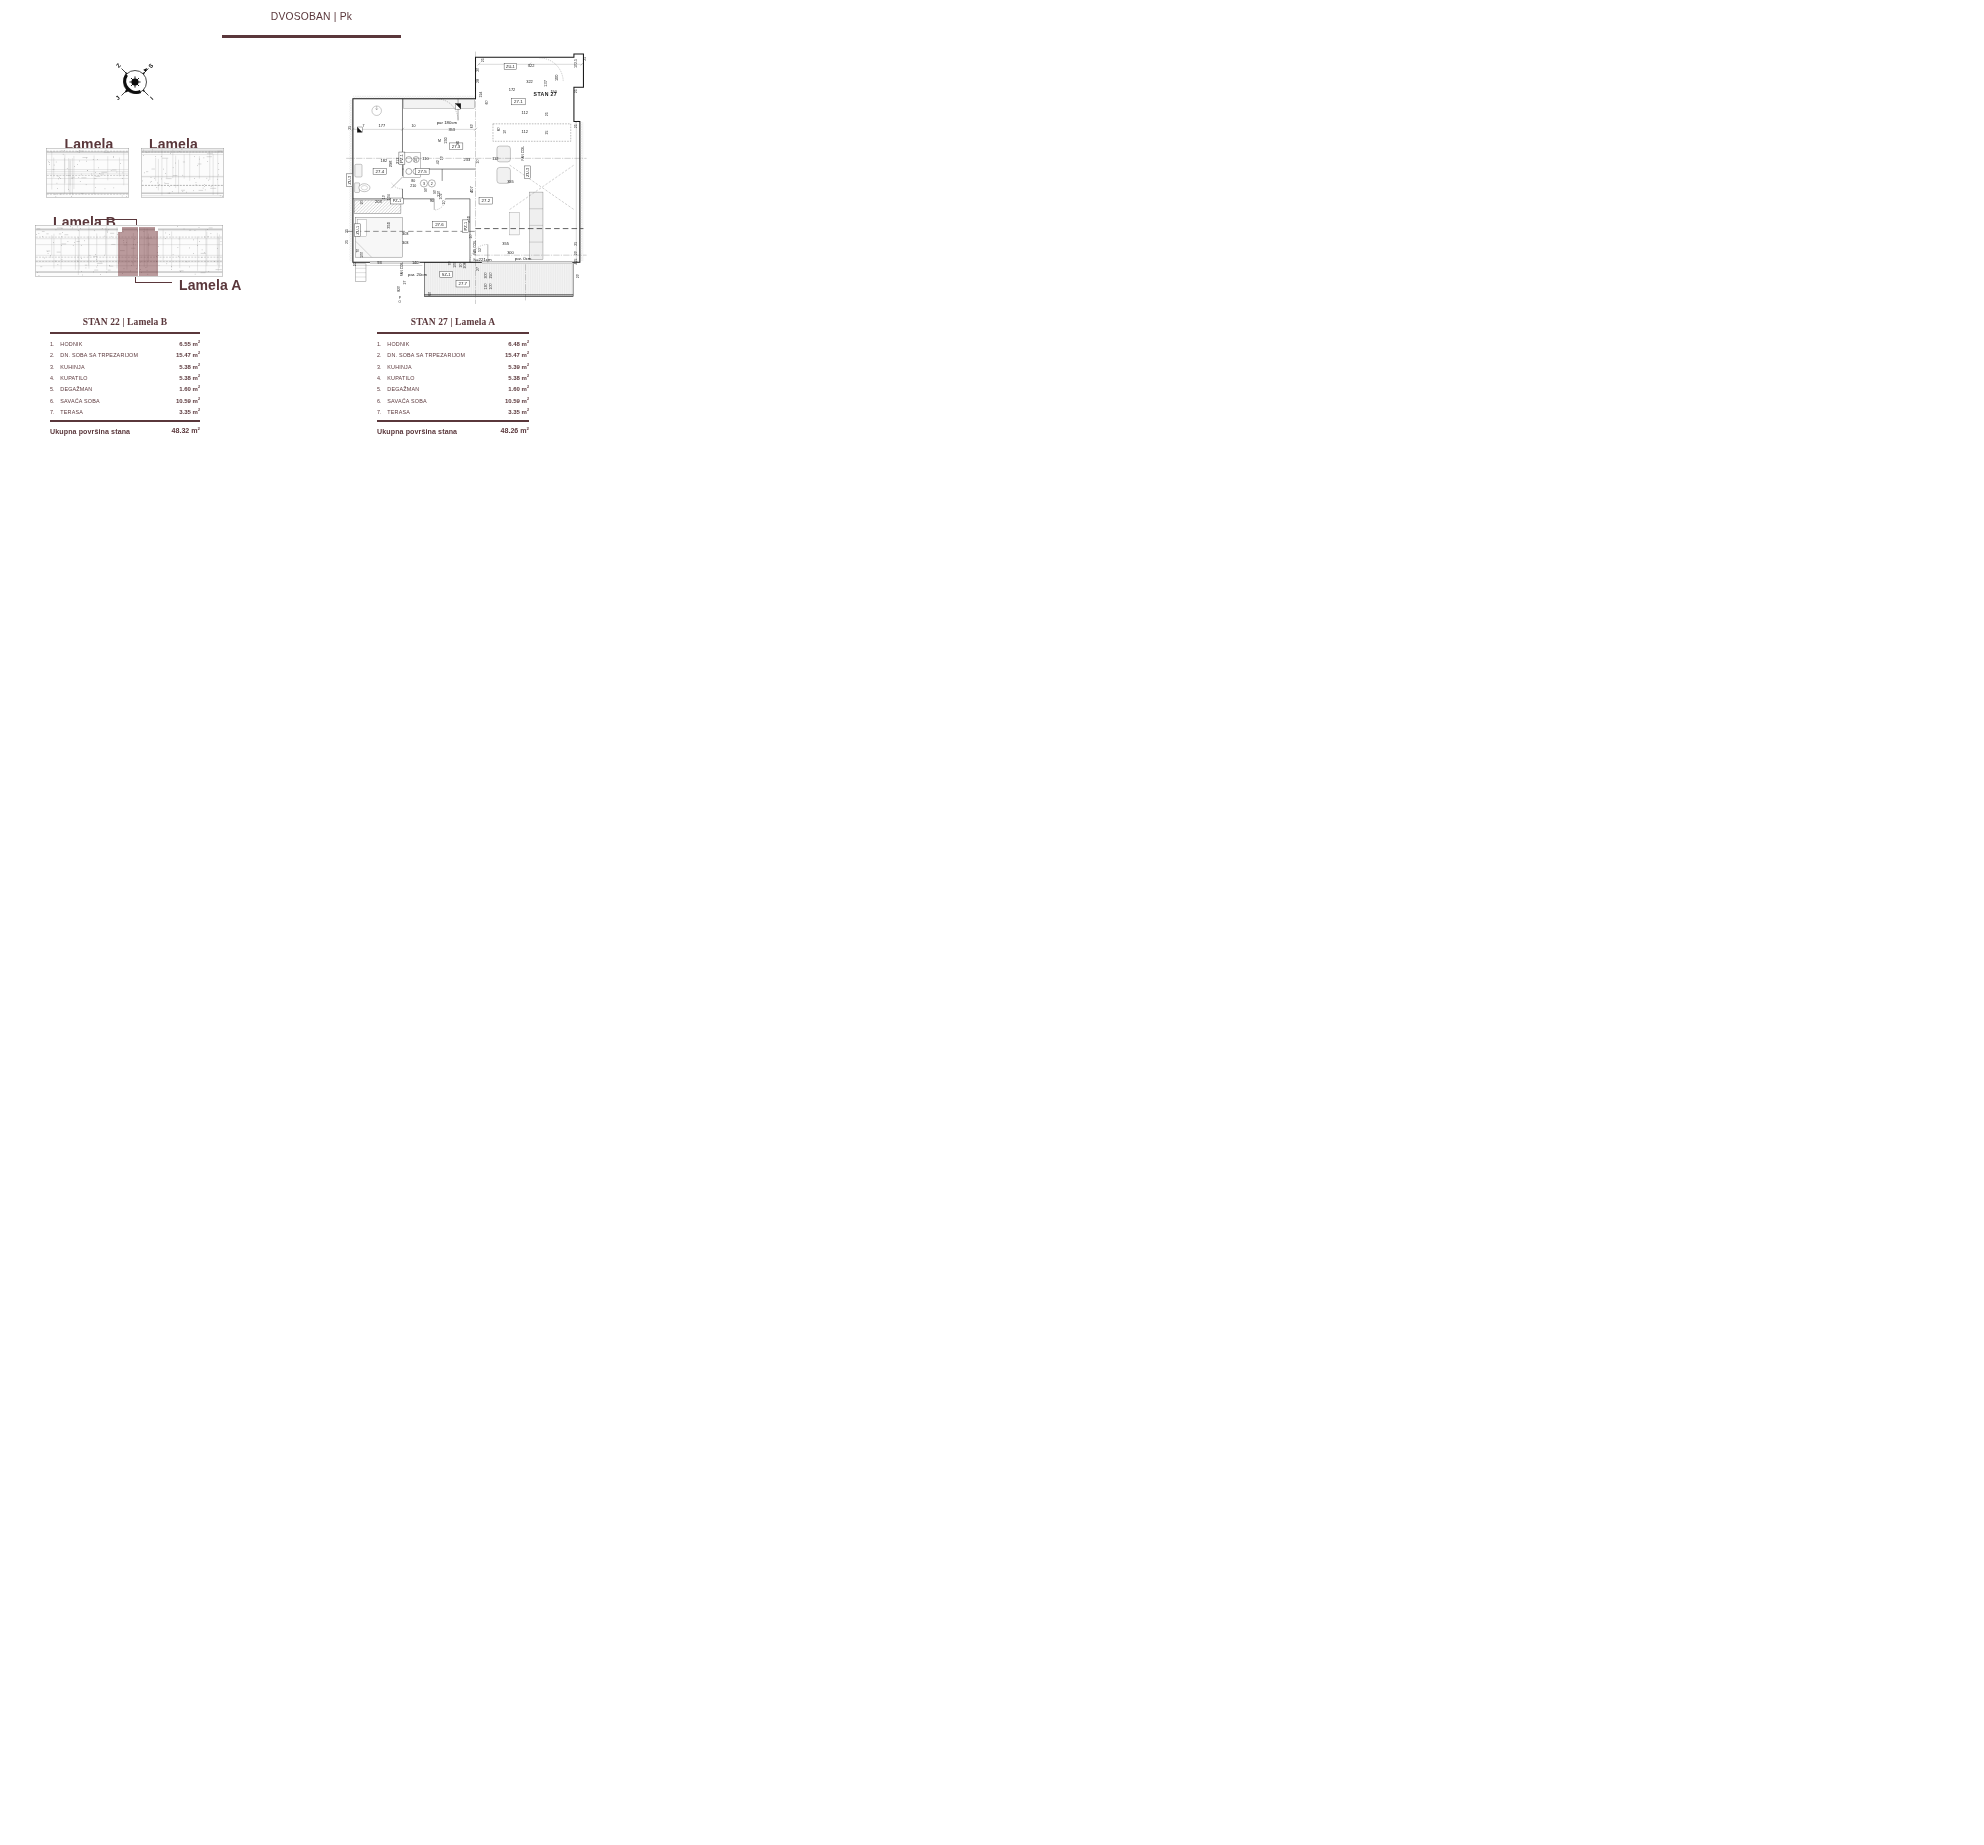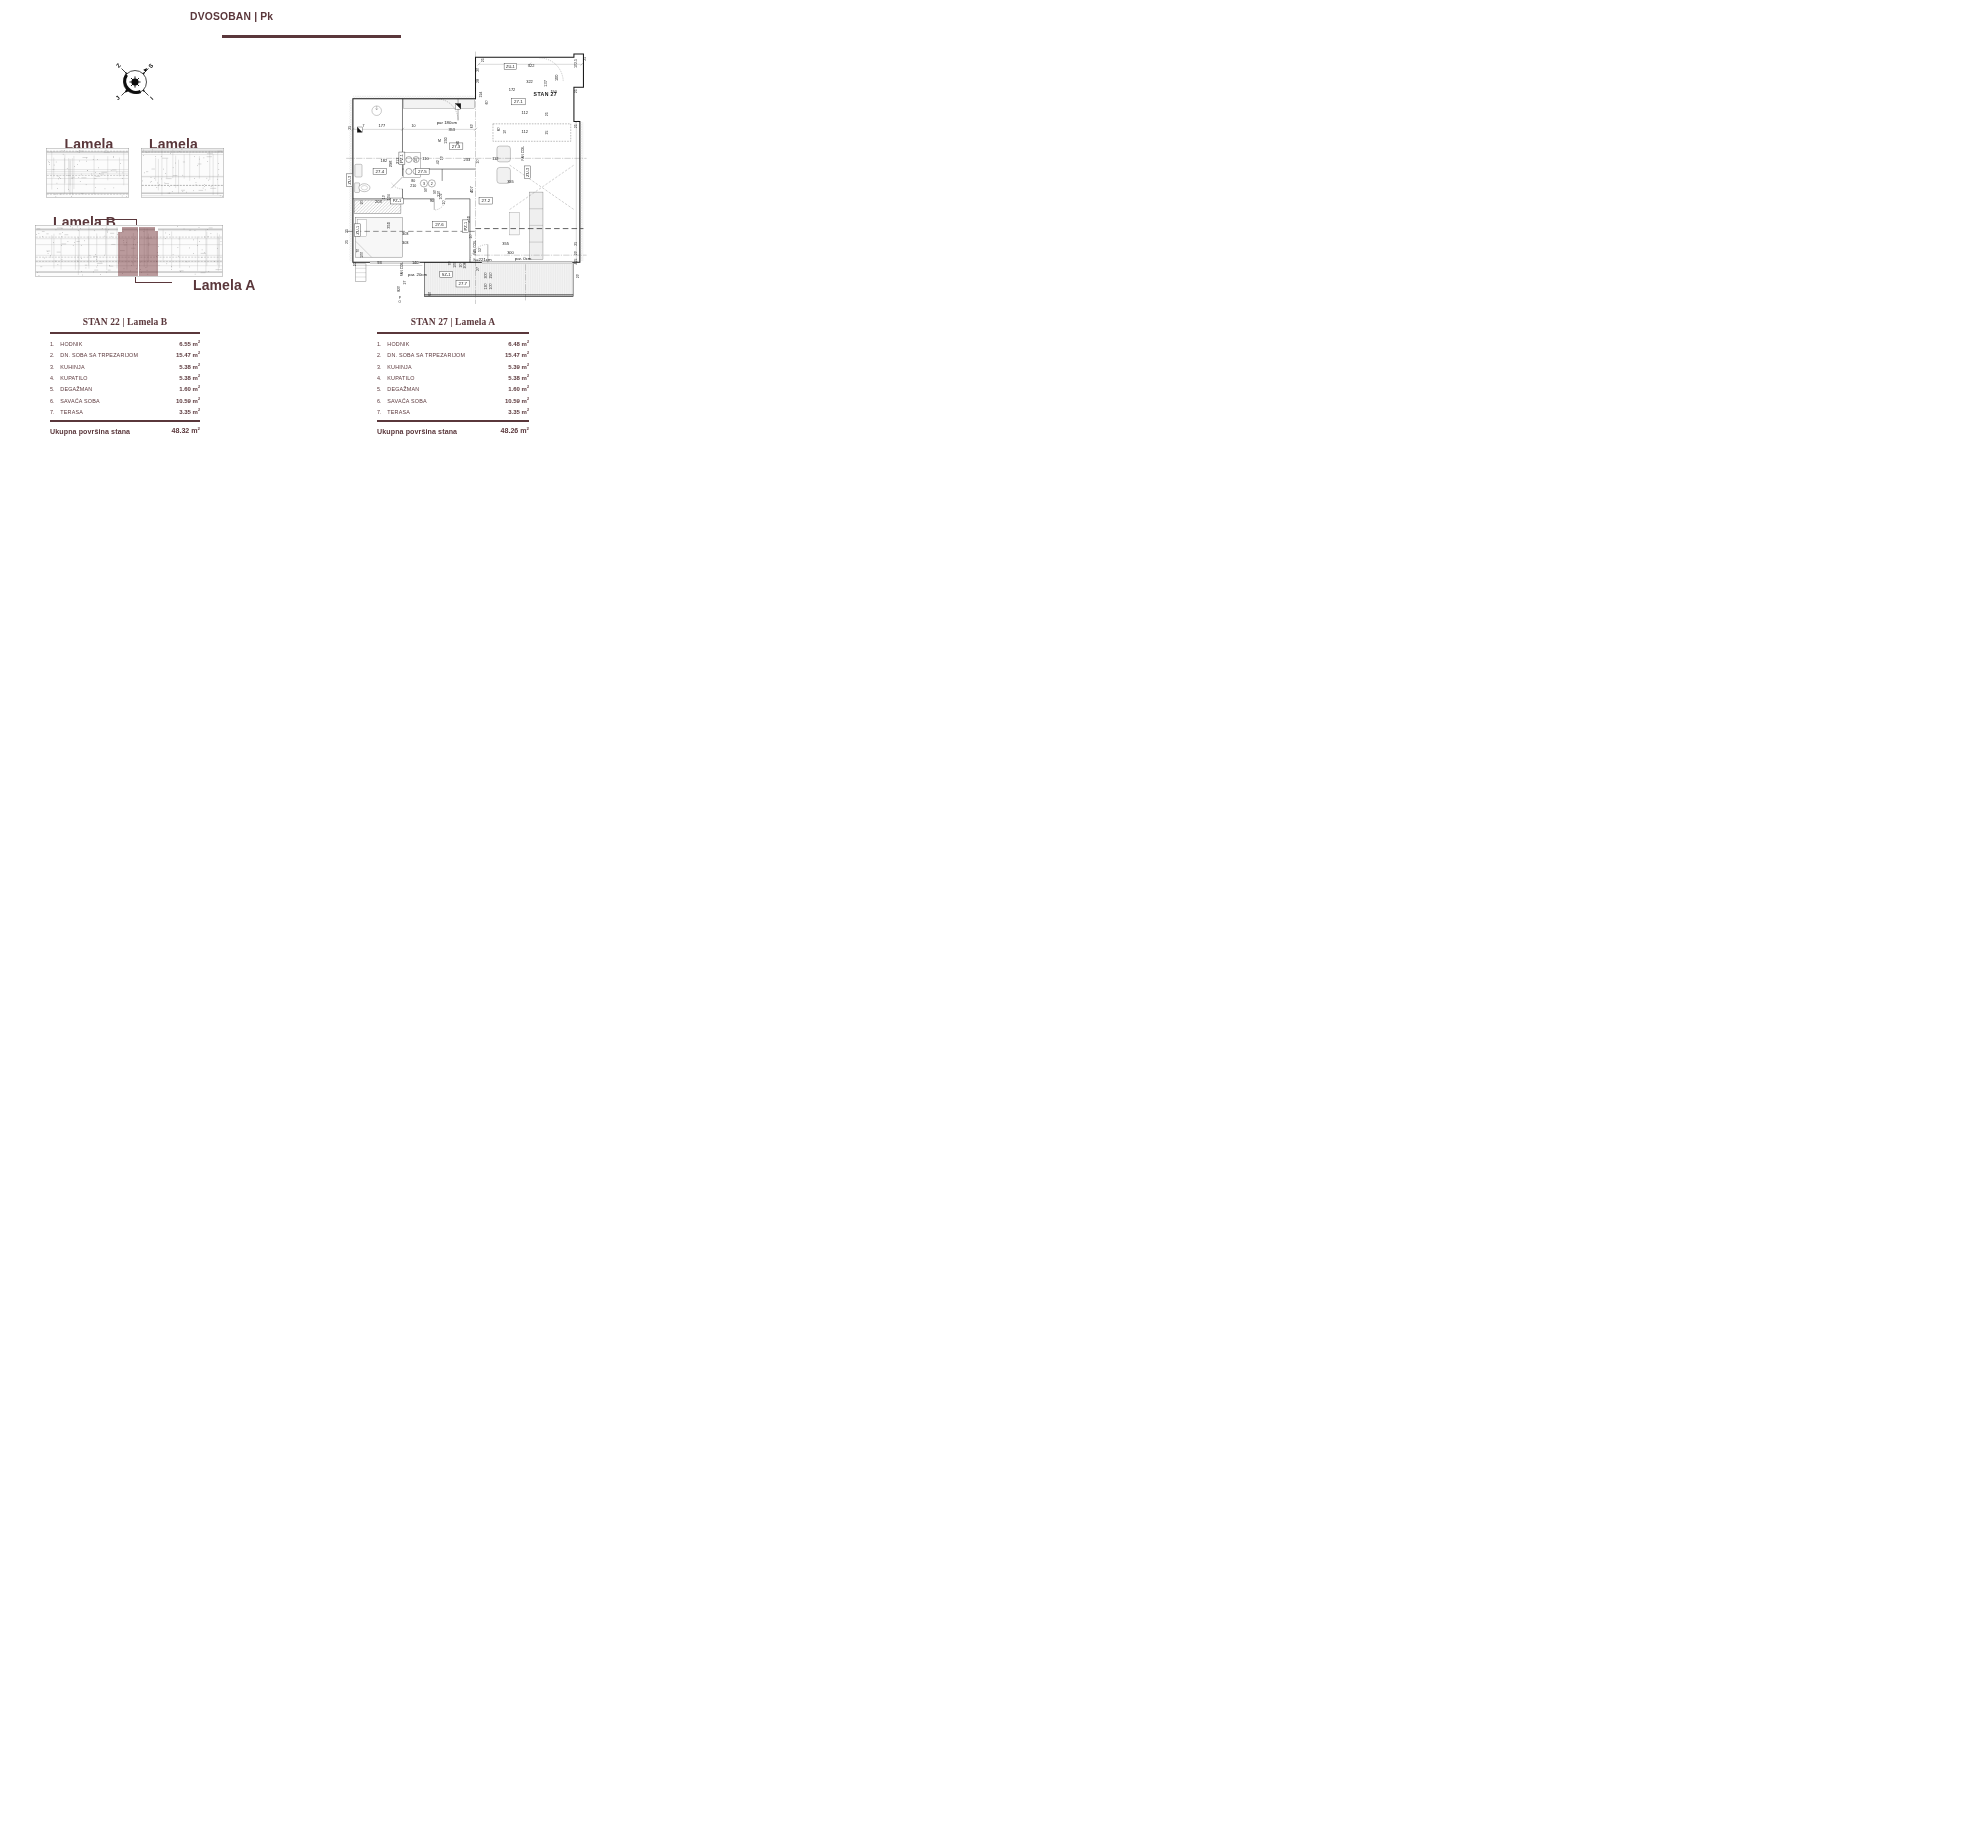--- a/index.html
+++ b/index.html
@@ -1,28 +1,28 @@
 <!DOCTYPE html>
 <html style="font-size:6.4px"><head>
 <meta charset="utf-8">
 <style>
   * { margin:0; padding:0; box-sizing:border-box; }
   html,body { background:#ffffff; }
   body { font-family:"Liberation Sans", sans-serif; }
   .page { position:relative; width:613px; height:438px; background:#ffffff; overflow:hidden; }
 
-  .title { position:absolute; left:190px; top:11px; width:243px; text-align:left;
-           font-size:10.3px; font-weight:bold; color:#5a373b; letter-spacing:0.2px; }
+  .title { position:absolute; left:190px; top:11px; width:243px; text-align:center;
+           font-size:10.3px; font-weight:normal; color:#5a373b; letter-spacing:0.2px; }
   .title-rule { position:absolute; left:222px; top:35px; width:179px; height:2.8px; background:#5a373b; }
 
   .lamela-label { position:absolute; font-size:14px; font-weight:bold; color:#5a373b; letter-spacing:0.1px; }
   .ll-d { left:59px; top:136px; width:60px; text-align:center; }
   .ll-c { left:149px; top:136px; width:60px; text-align:left; }
   .ll-b { left:53px; top:214px; }
-  .ll-a { left:193px; top:277px; }
+  .ll-a { left:179px; top:277px; }
 
   .callout { position:absolute; background:#5a373b; }
   .b-call-h { left:95px; top:219px; width:42px; height:1.2px; }
   .b-call-v { left:136px; top:219px; width:1.2px; height:9px; }
   .a-call-v { left:135px; top:276px; width:1.2px; height:6.7px; }
   .a-call-h { left:135px; top:282px; width:37px; height:1.2px; }
 
   .thumb { position:absolute; background:#fdfdfd; }
   .th-d { left:46px; top:148px; }
   .th-c { left:141px; top:148px; }

